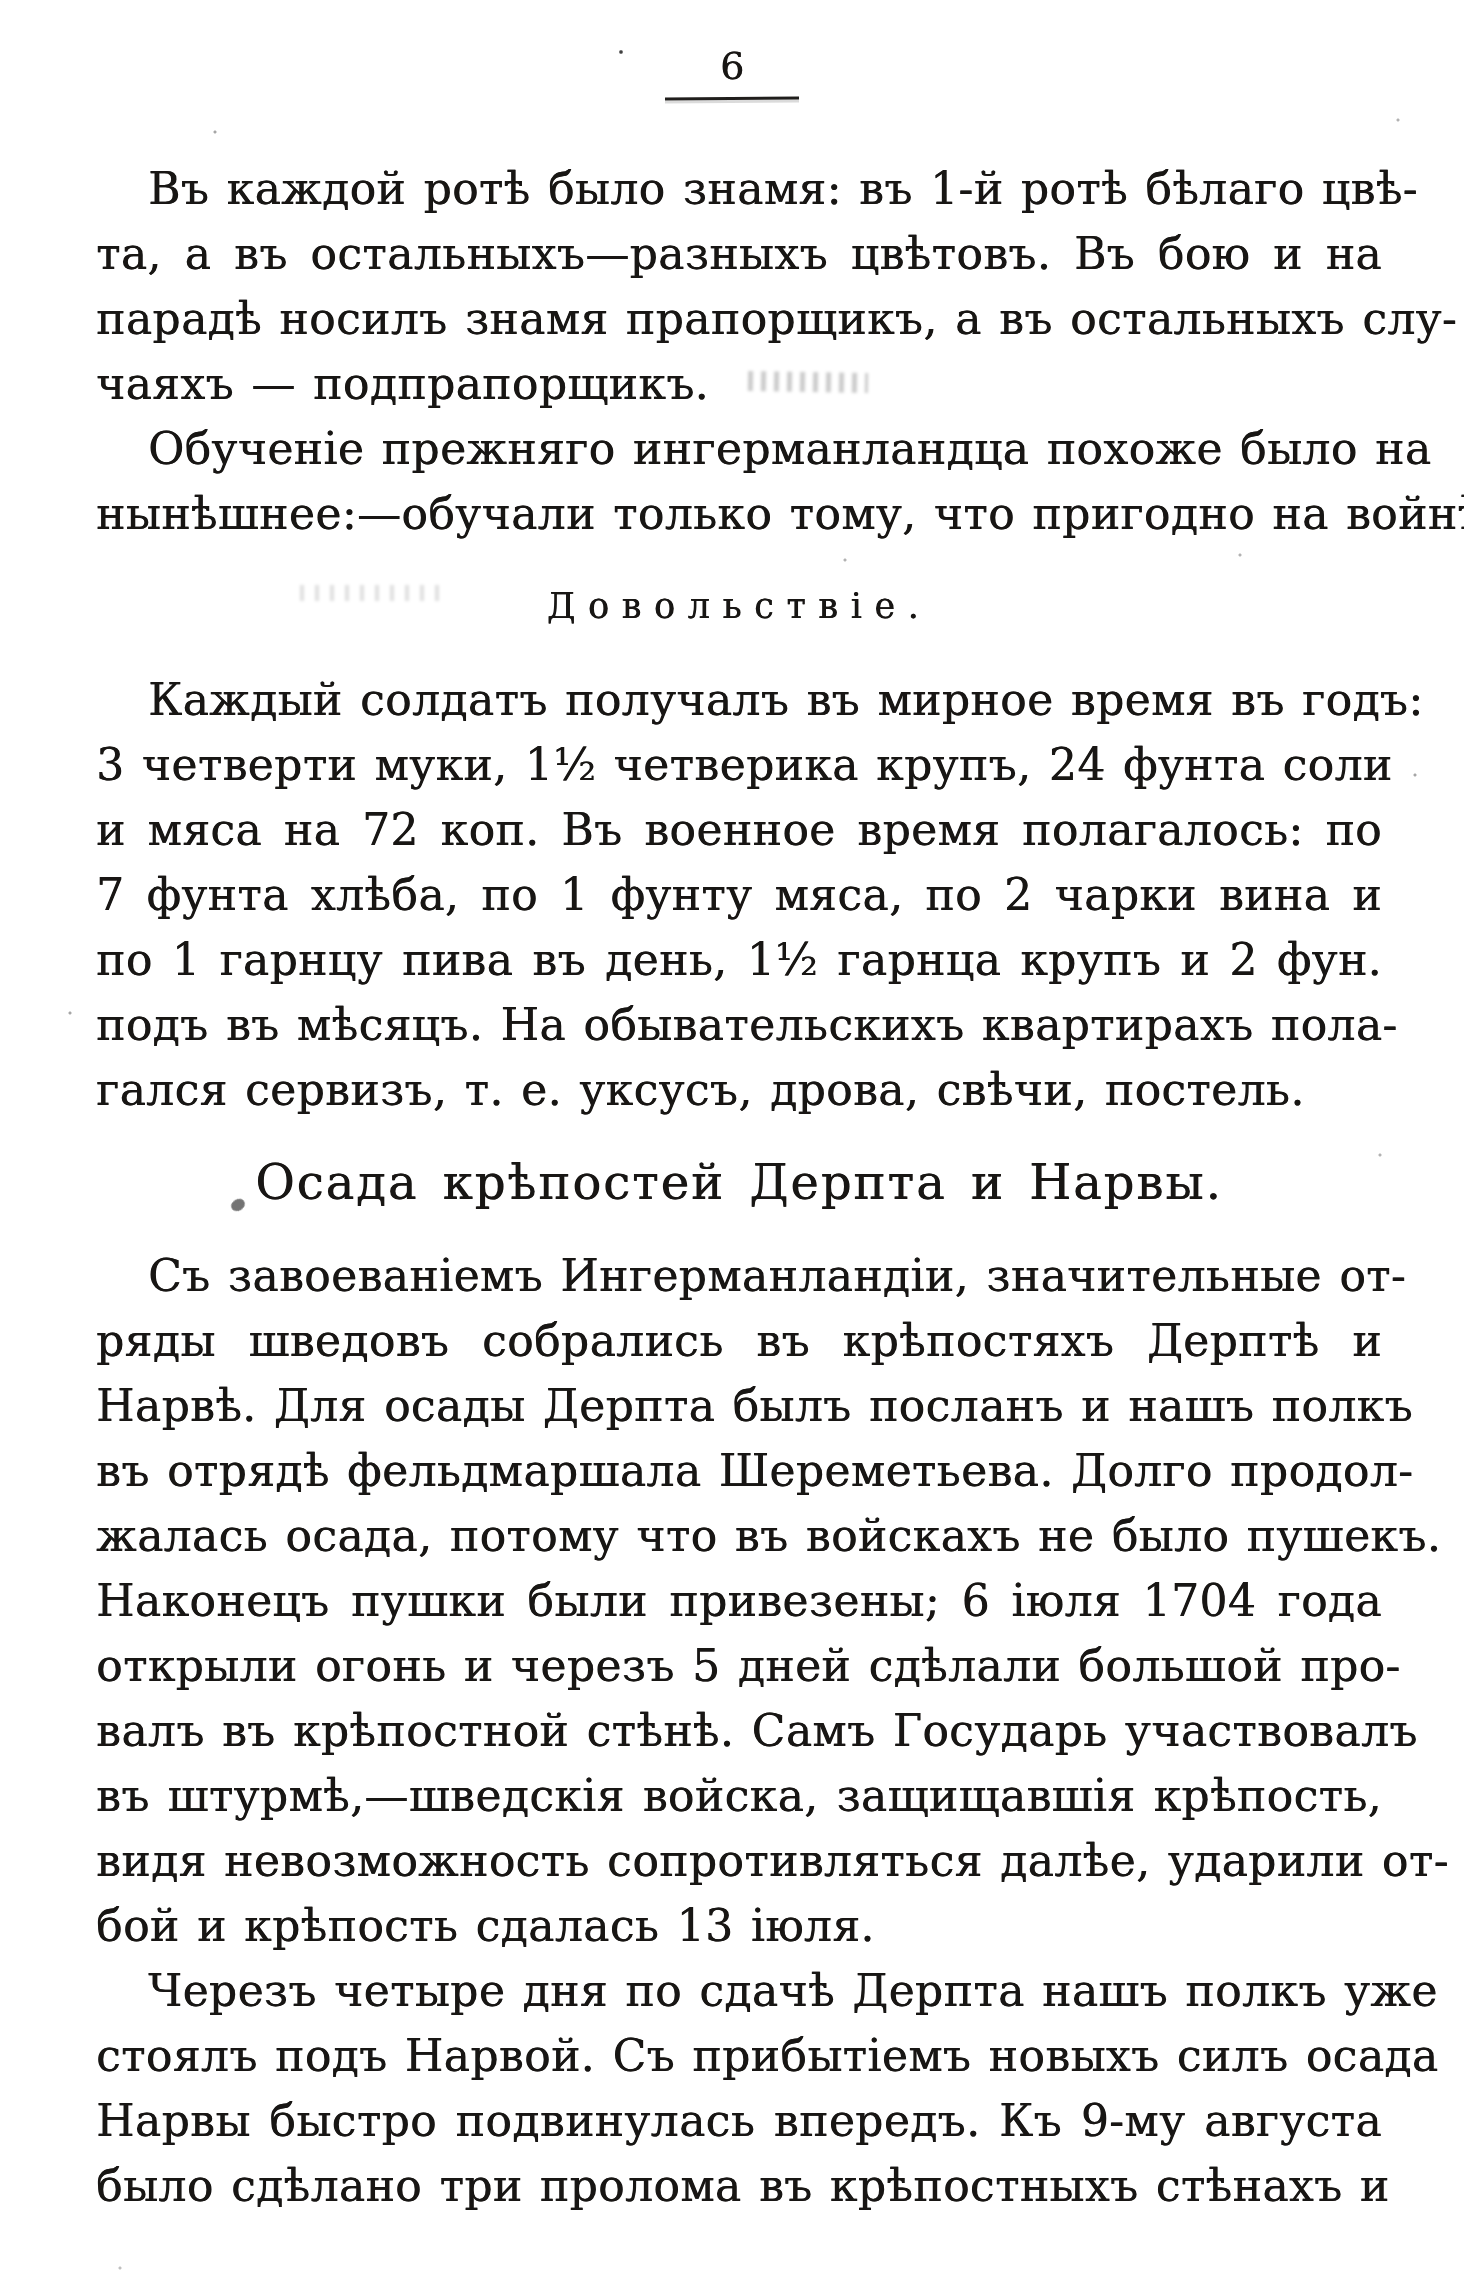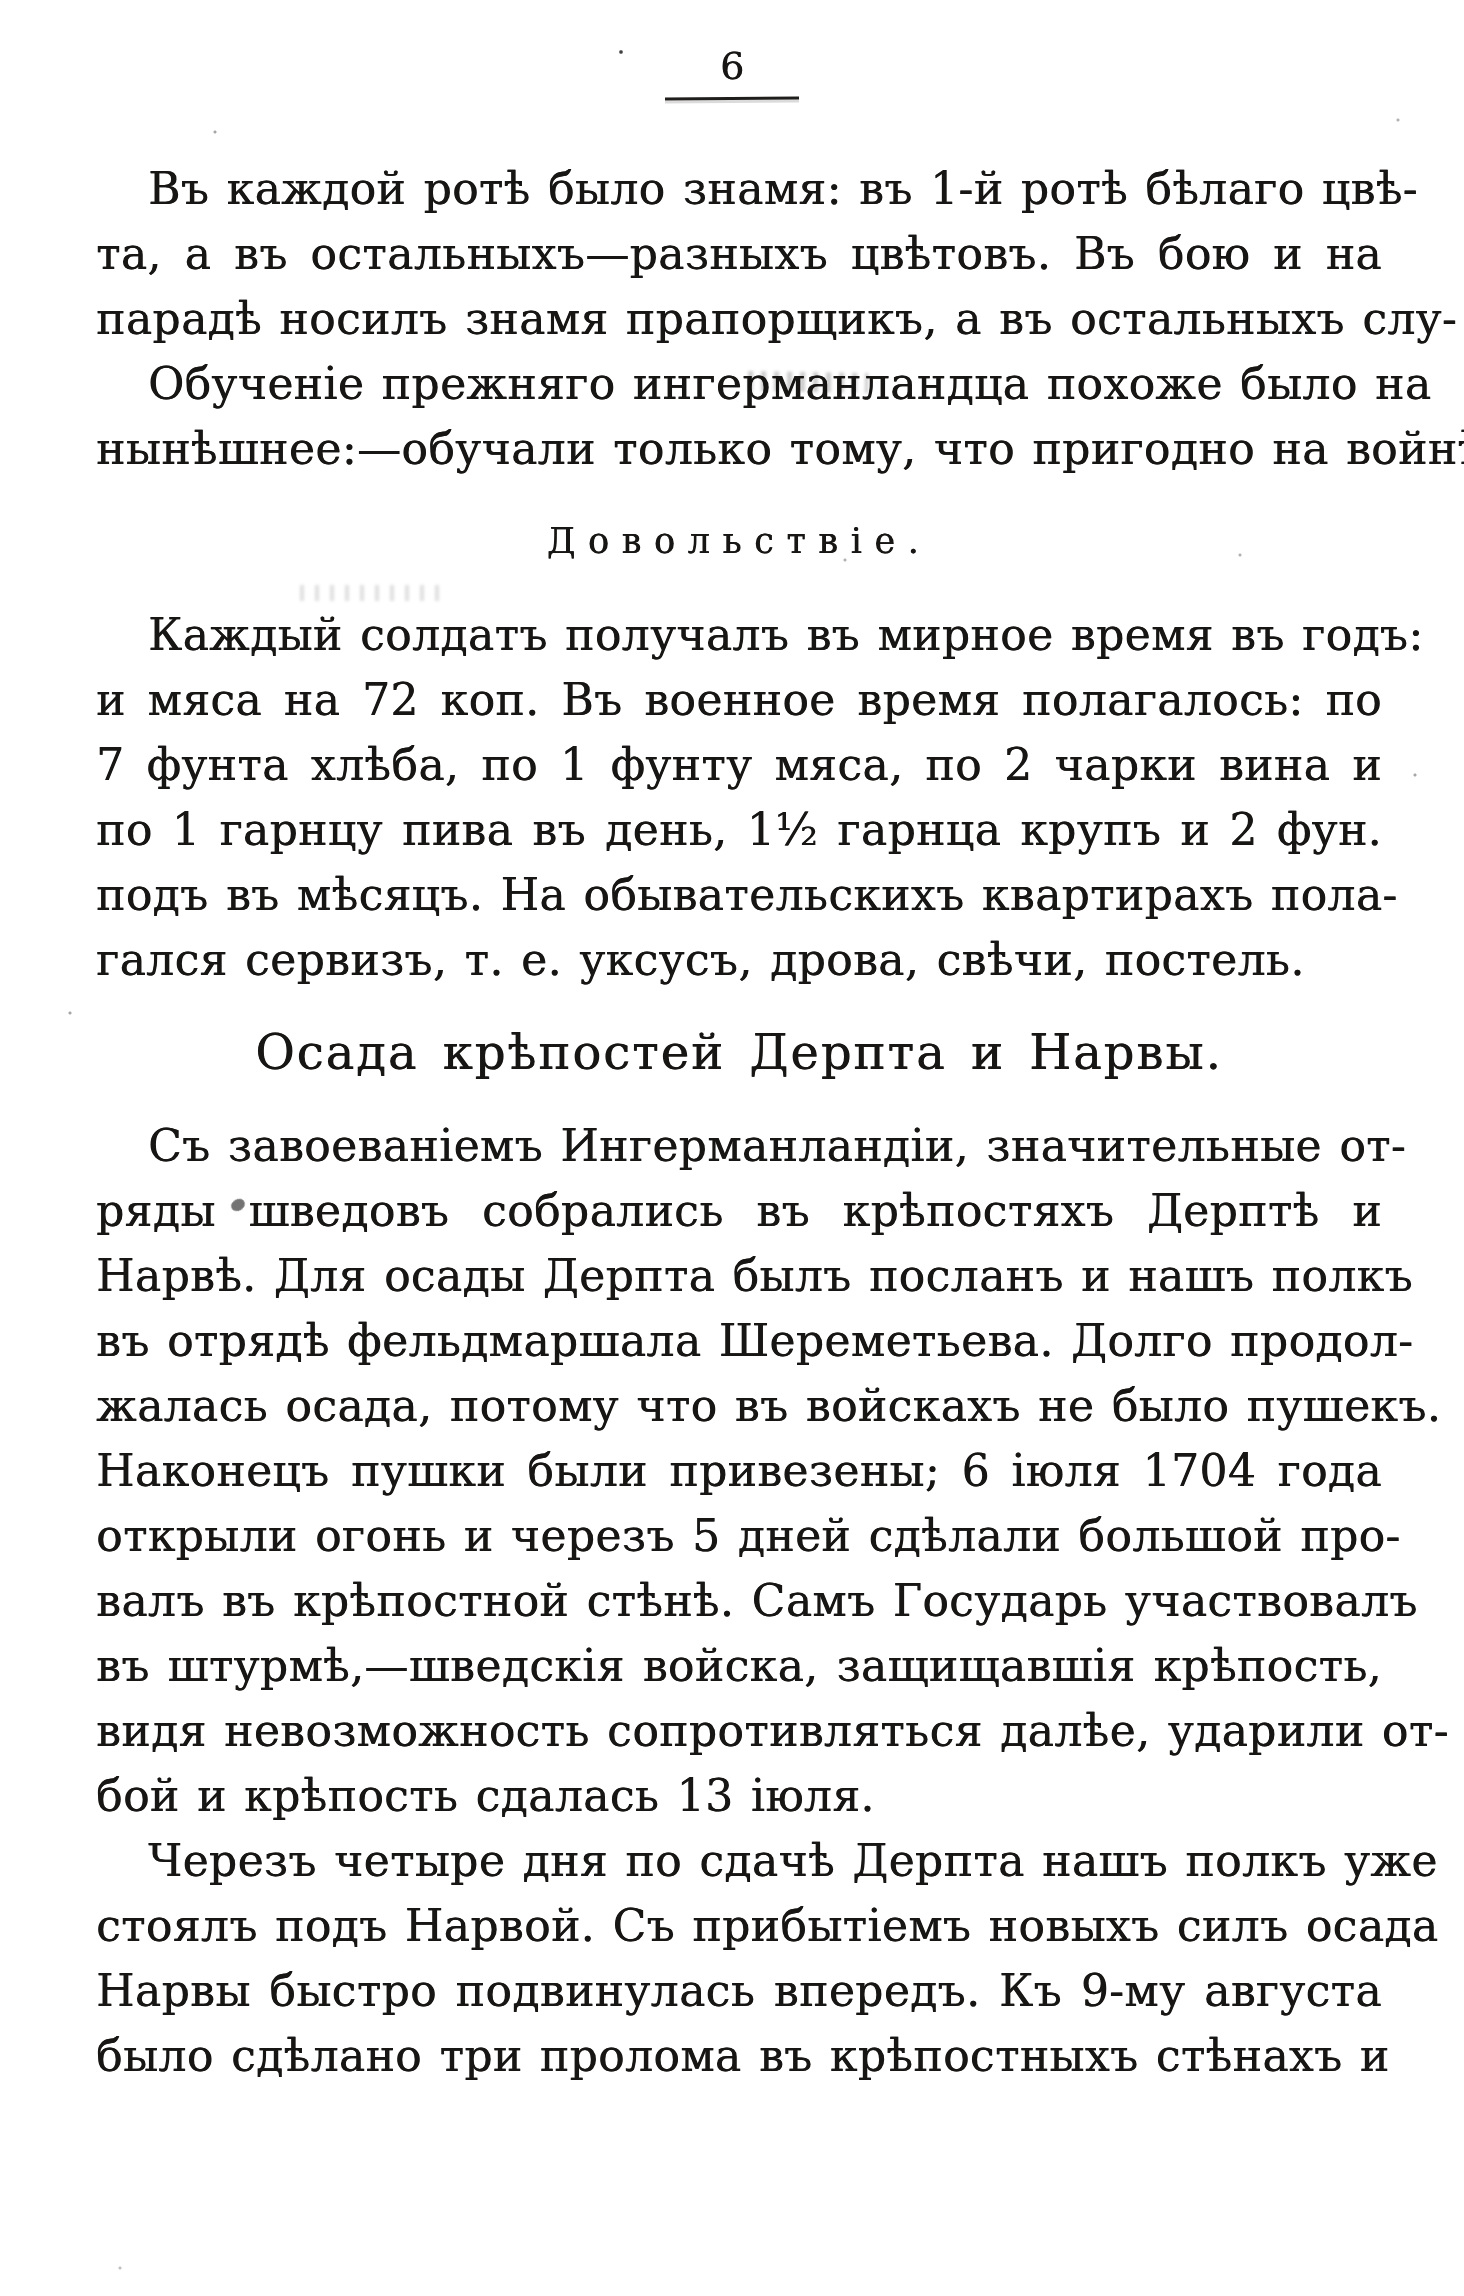--- a/index.html
+++ b/index.html
@@ -118,28 +118,30 @@
 <div class="page-header">
   <div class="page-number">6</div>
   <div class="page-rule"></div>
 </div>
 
 <div class="content" id="content">
     <div class="paragraph">
       <div class="line indent">Въ каждой ротѣ было знамя: въ 1-й ротѣ бѣлаго цвѣ-</div>
       <div class="line">та, а въ остальныхъ—разныхъ цвѣтовъ. Въ бою и на</div>
       <div class="line">парадѣ носилъ знамя прапорщикъ, а въ остальныхъ слу-</div>
+      <div class="line align-left">чаяхъ — подпрапорщикъ.</div>
     </div>
     <div class="paragraph">
       <div class="line indent">Обученіе прежняго ингерманландца похоже было на</div>
       <div class="line align-left">нынѣшнее:—обучали только тому, что пригодно на войнѣ.</div>
     </div>
     <div class="heading spaced">Довольствіе.</div>
     <div class="paragraph">
       <div class="line indent">Каждый солдатъ получалъ въ мирное время въ годъ:</div>
+      <div class="line">3 четверти муки, 1½ четверика крупъ, 24 фунта соли</div>
       <div class="line">и мяса на 72 коп. Въ военное время полагалось: по</div>
       <div class="line">7 фунта хлѣба, по 1 фунту мяса, по 2 чарки вина и</div>
       <div class="line">по 1 гарнцу пива въ день, 1½ гарнца крупъ и 2 фун.</div>
       <div class="line">подъ въ мѣсяцъ. На обывательскихъ квартирахъ пола-</div>
       <div class="line align-left">гался сервизъ, т. е. уксусъ, дрова, свѣчи, постель.</div>
     </div>
     <div class="heading normal">Осада крѣпостей Дерпта и Нарвы.</div>
     <div class="paragraph">
       <div class="line indent">Съ завоеваніемъ Ингерманландіи, значительные от-</div>
       <div class="line">ряды шведовъ собрались въ крѣпостяхъ Дерптѣ и</div>

